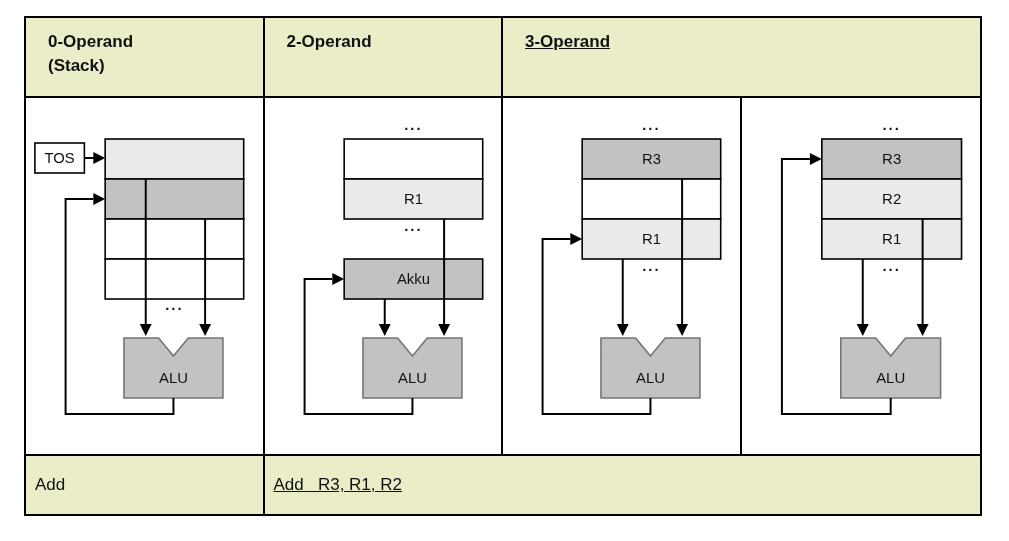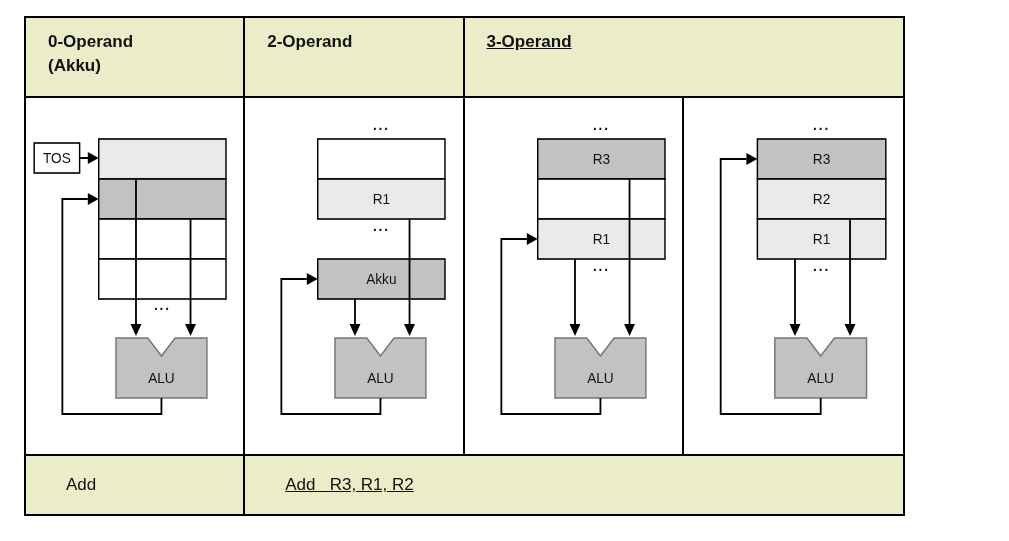--- a/index.html
+++ b/index.html
@@ -6,39 +6,39 @@
   html, body { margin: 0; padding: 0; }
   body {
     width: 1009px; height: 541px;
     background: #ffffff;
     font-family: "Liberation Sans", sans-serif;
     position: relative;
     overflow: hidden;
   }
   .figure {
     position: absolute; left: 24px; top: 16px;
-    width: 881px; height: 500px;
+    width: 958px; height: 500px;
     border: 2px solid #000;
     display: grid;
     grid-template-rows: 80px 1fr 60px;
     background: #fff;
   }
   .row { display: grid; grid-template-columns: repeat(4, 1fr); min-height: 0; }
   .row.header { background: var(--band_bg); border-bottom: 2px solid #000; }
   .row.footer { background: var(--band_bg); border-top: 2px solid #000; }
   .cell { border-right: 2px solid #000; min-width: 0; min-height: 0; }
   .cell:last-child { border-right: none; text-decoration: underline; }
   .header .cell {
     padding: 12px 8px 0 22px;
     font-weight: bold; font-size: 17px; line-height: 1.42;
     color: var(--text);
   }
   .footer .cell {
     display: flex; align-items: center;
-    padding-left: 40px;
+    padding-left: 9px;
     font-size: 17px; color: var(--text);
     white-space: pre;
   }
   .body .cell { position: relative; }
   .body svg { display: block; width: 100%; height: 100%; }
   svg text { font-family: "Liberation Sans", sans-serif; }
   .s   { stroke: #000; stroke-width: 1.6; }
   .f-white { fill: var(--white); }
   .f-light { fill: var(--cell_light); }
   .f-dark  { fill: var(--cell_dark); }
@@ -49,21 +49,21 @@
   .dots { font-size: 15px; font-weight: bold; fill: var(--text); text-anchor: middle; letter-spacing: 2px; }
 </style>
 </head>
 <body>
 
 <div class="figure">
 
   <div class="row header">
     <div class="cell">
       <div>0-Operand</div>
-      <div>(Akku)</div>
+      <div>(Stack)</div>
     </div>
     <div class="cell">
       <div>2-Operand</div>
       <div></div>
     </div>
     <div class="cell">
       <div>3-Operand</div>
       <div></div>
     </div>
   </div>

